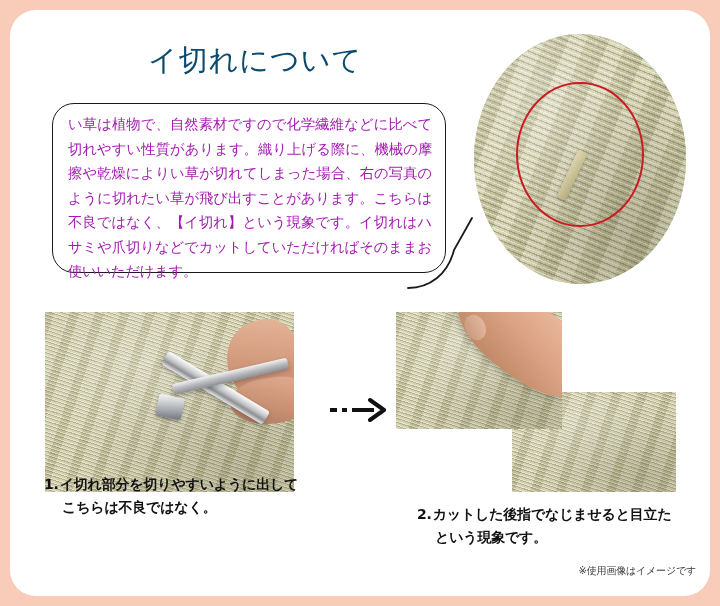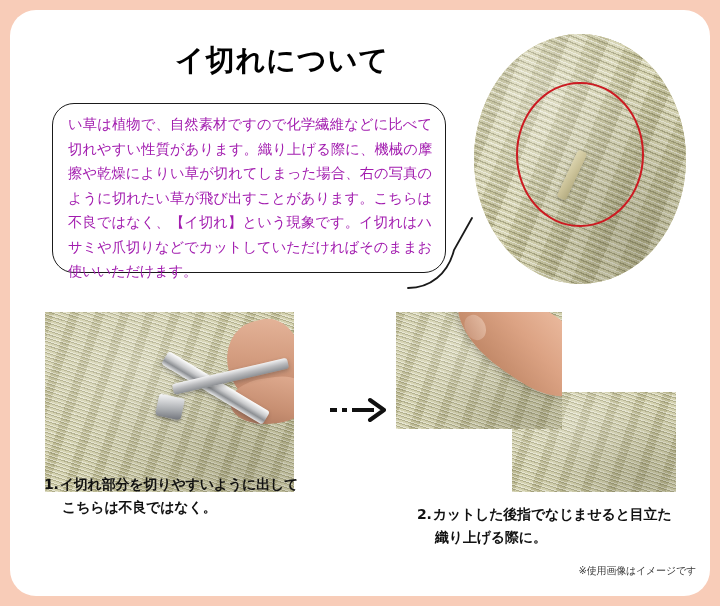--- a/index.html
+++ b/index.html
@@ -29,25 +29,24 @@
   }
 
   
   .title {
     position: absolute;
     left: 148px;
     top: 42px;
     font-size: 29px;
     line-height: 1.25;
     letter-spacing: 1px;
-    color: #000000;
-    font-weight: 700;
+    color: #0c4a6e;
+    font-weight: 400;
     white-space: nowrap;
     font-family: "DejaVu Sans", "Liberation Sans", sans-serif;
-    margin-left: 27px;
   }
 
   
   .bubble {
     position: absolute;
     left: 52px;
     top: 103px;
     width: 394px;
     height: 170px;
     border: 1.6px solid #1a1a1a;
@@ -329,17 +328,17 @@
   <div class="photo photo-2b">
     <div class="photo-vig"></div>
   </div>
 
   <div class="caption caption-1">
     <span class="num">1.</span><span>イ切れ部分を切りやすいように出して</span>
     <span class="line2">こちらは不良ではなく。</span>
   </div>
   <div class="caption caption-2">
     <span class="num">2.</span><span>カットした後指でなじませると目立た</span>
-    <span class="line2">織り上げる際に。</span>
+    <span class="line2">という現象です。</span>
   </div>
 
   <div class="footnote">※使用画像はイメージです</div>
 </div>
 
 </body></html>

